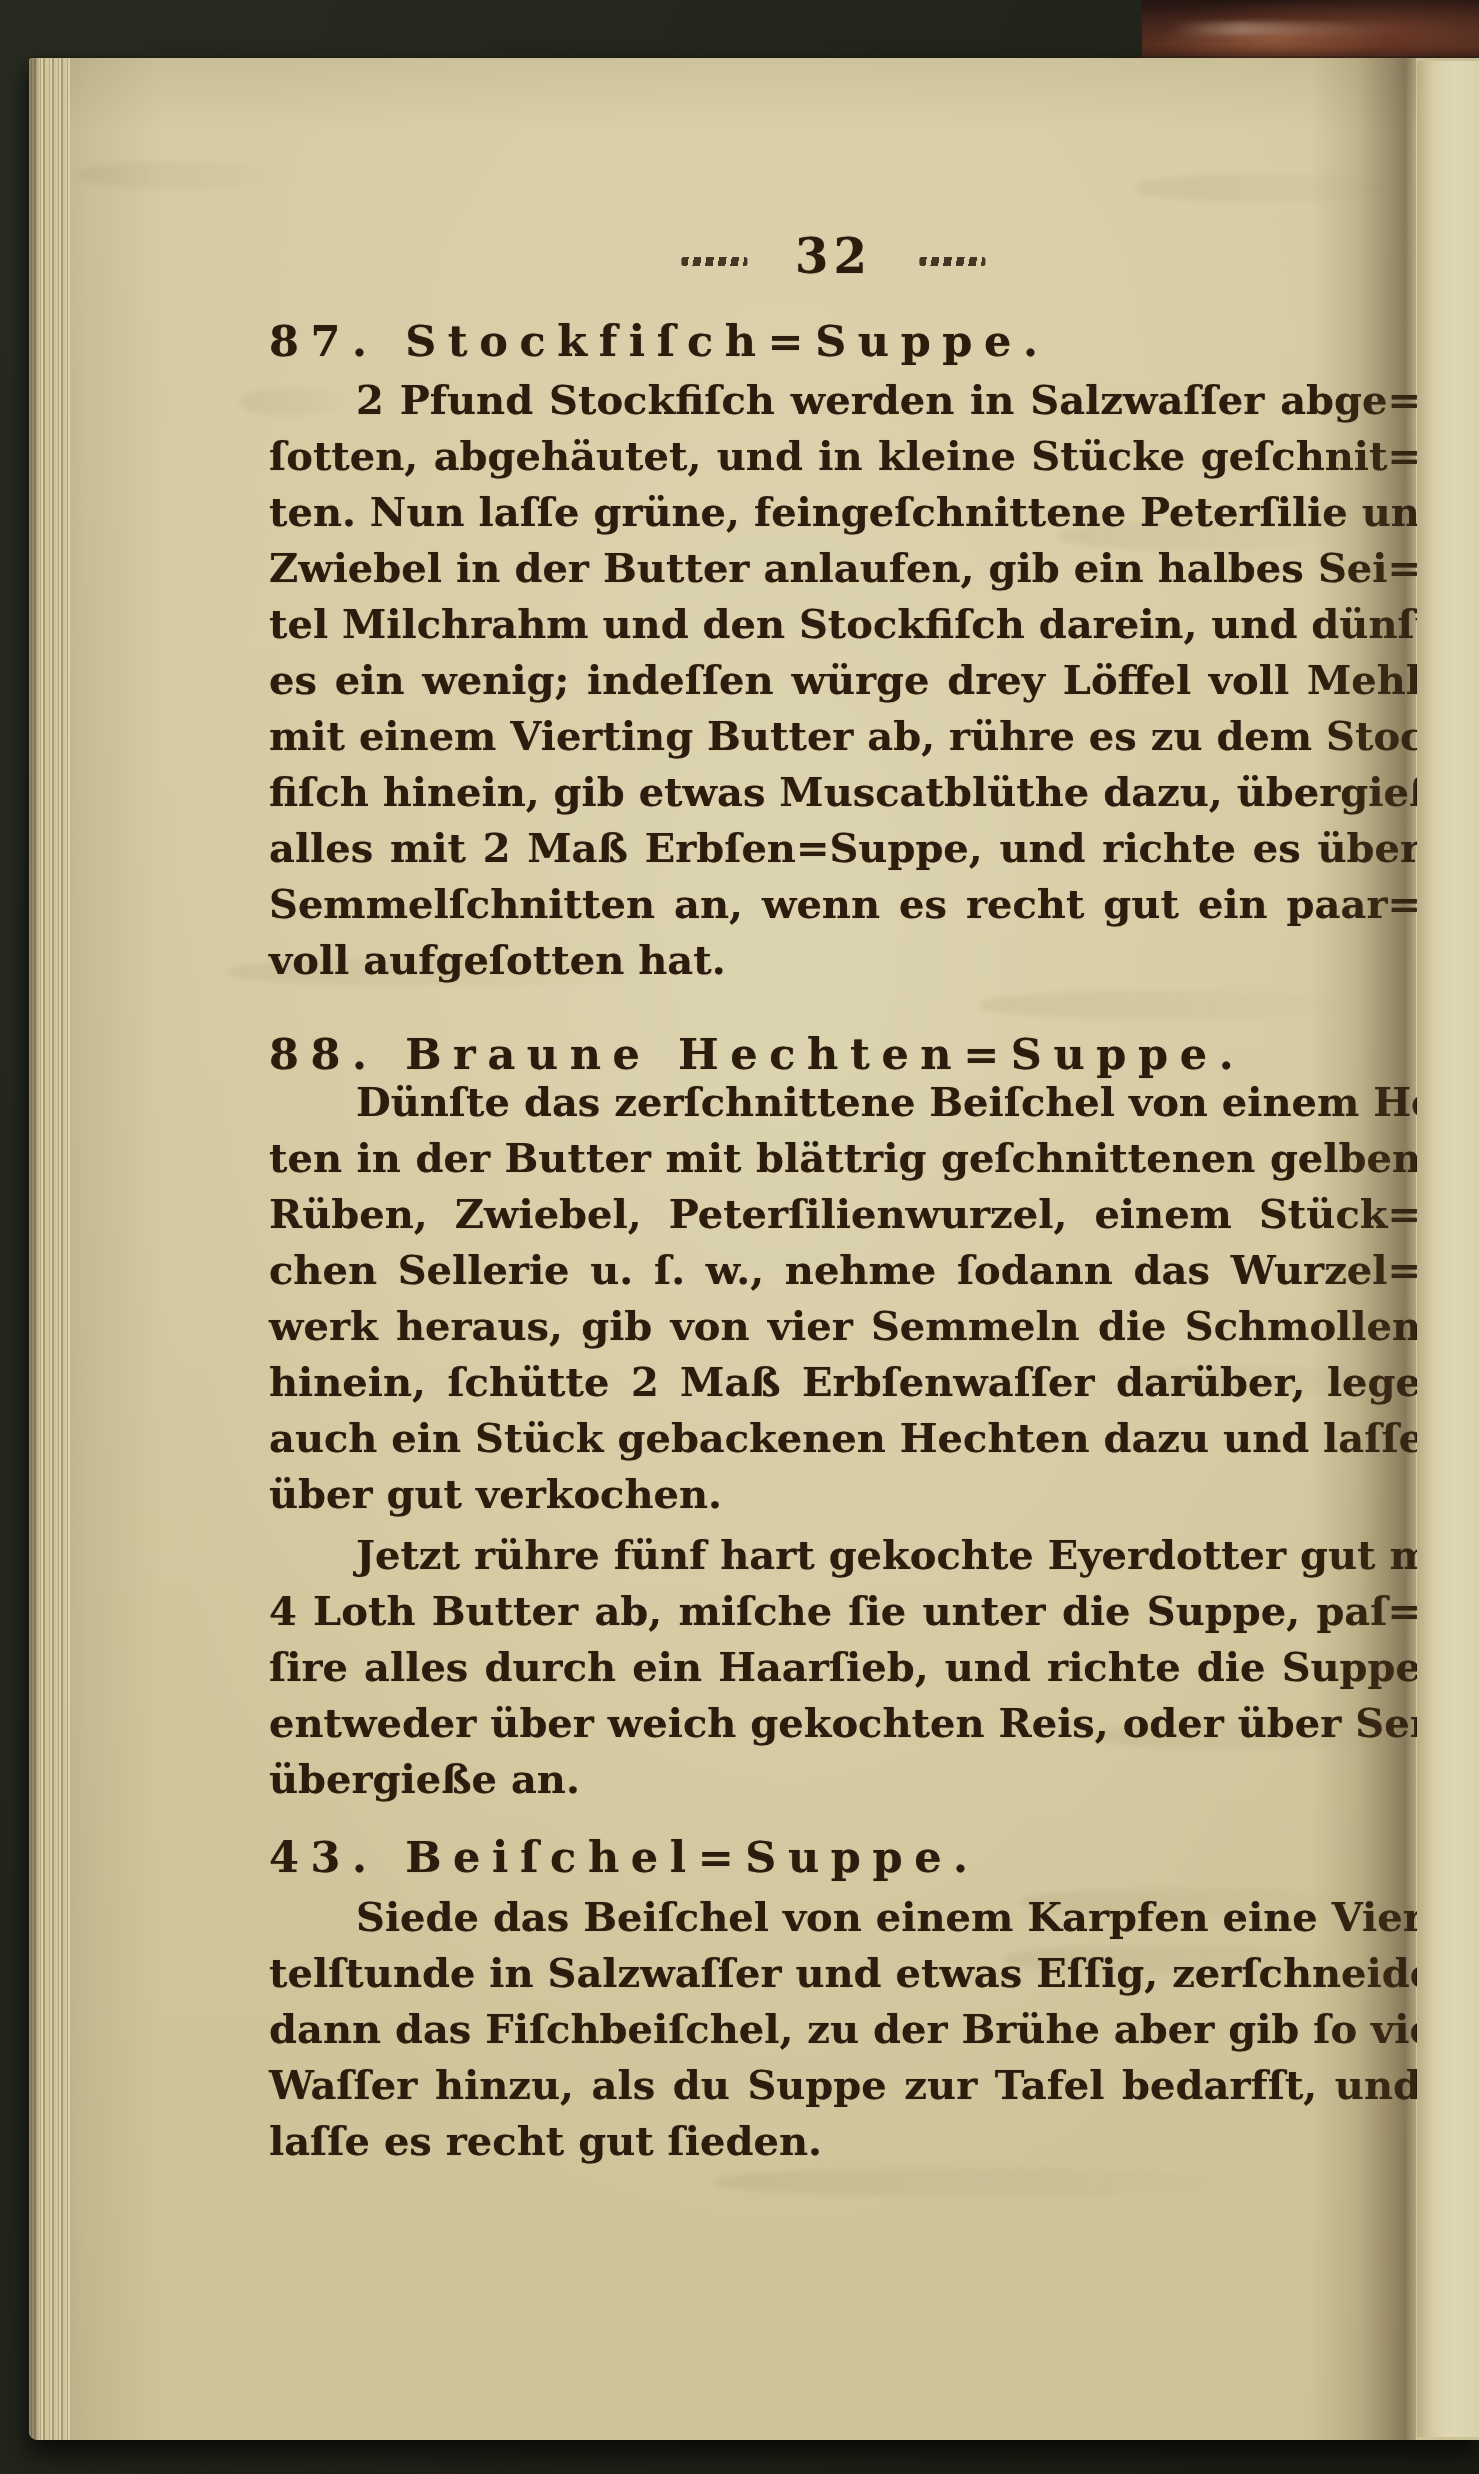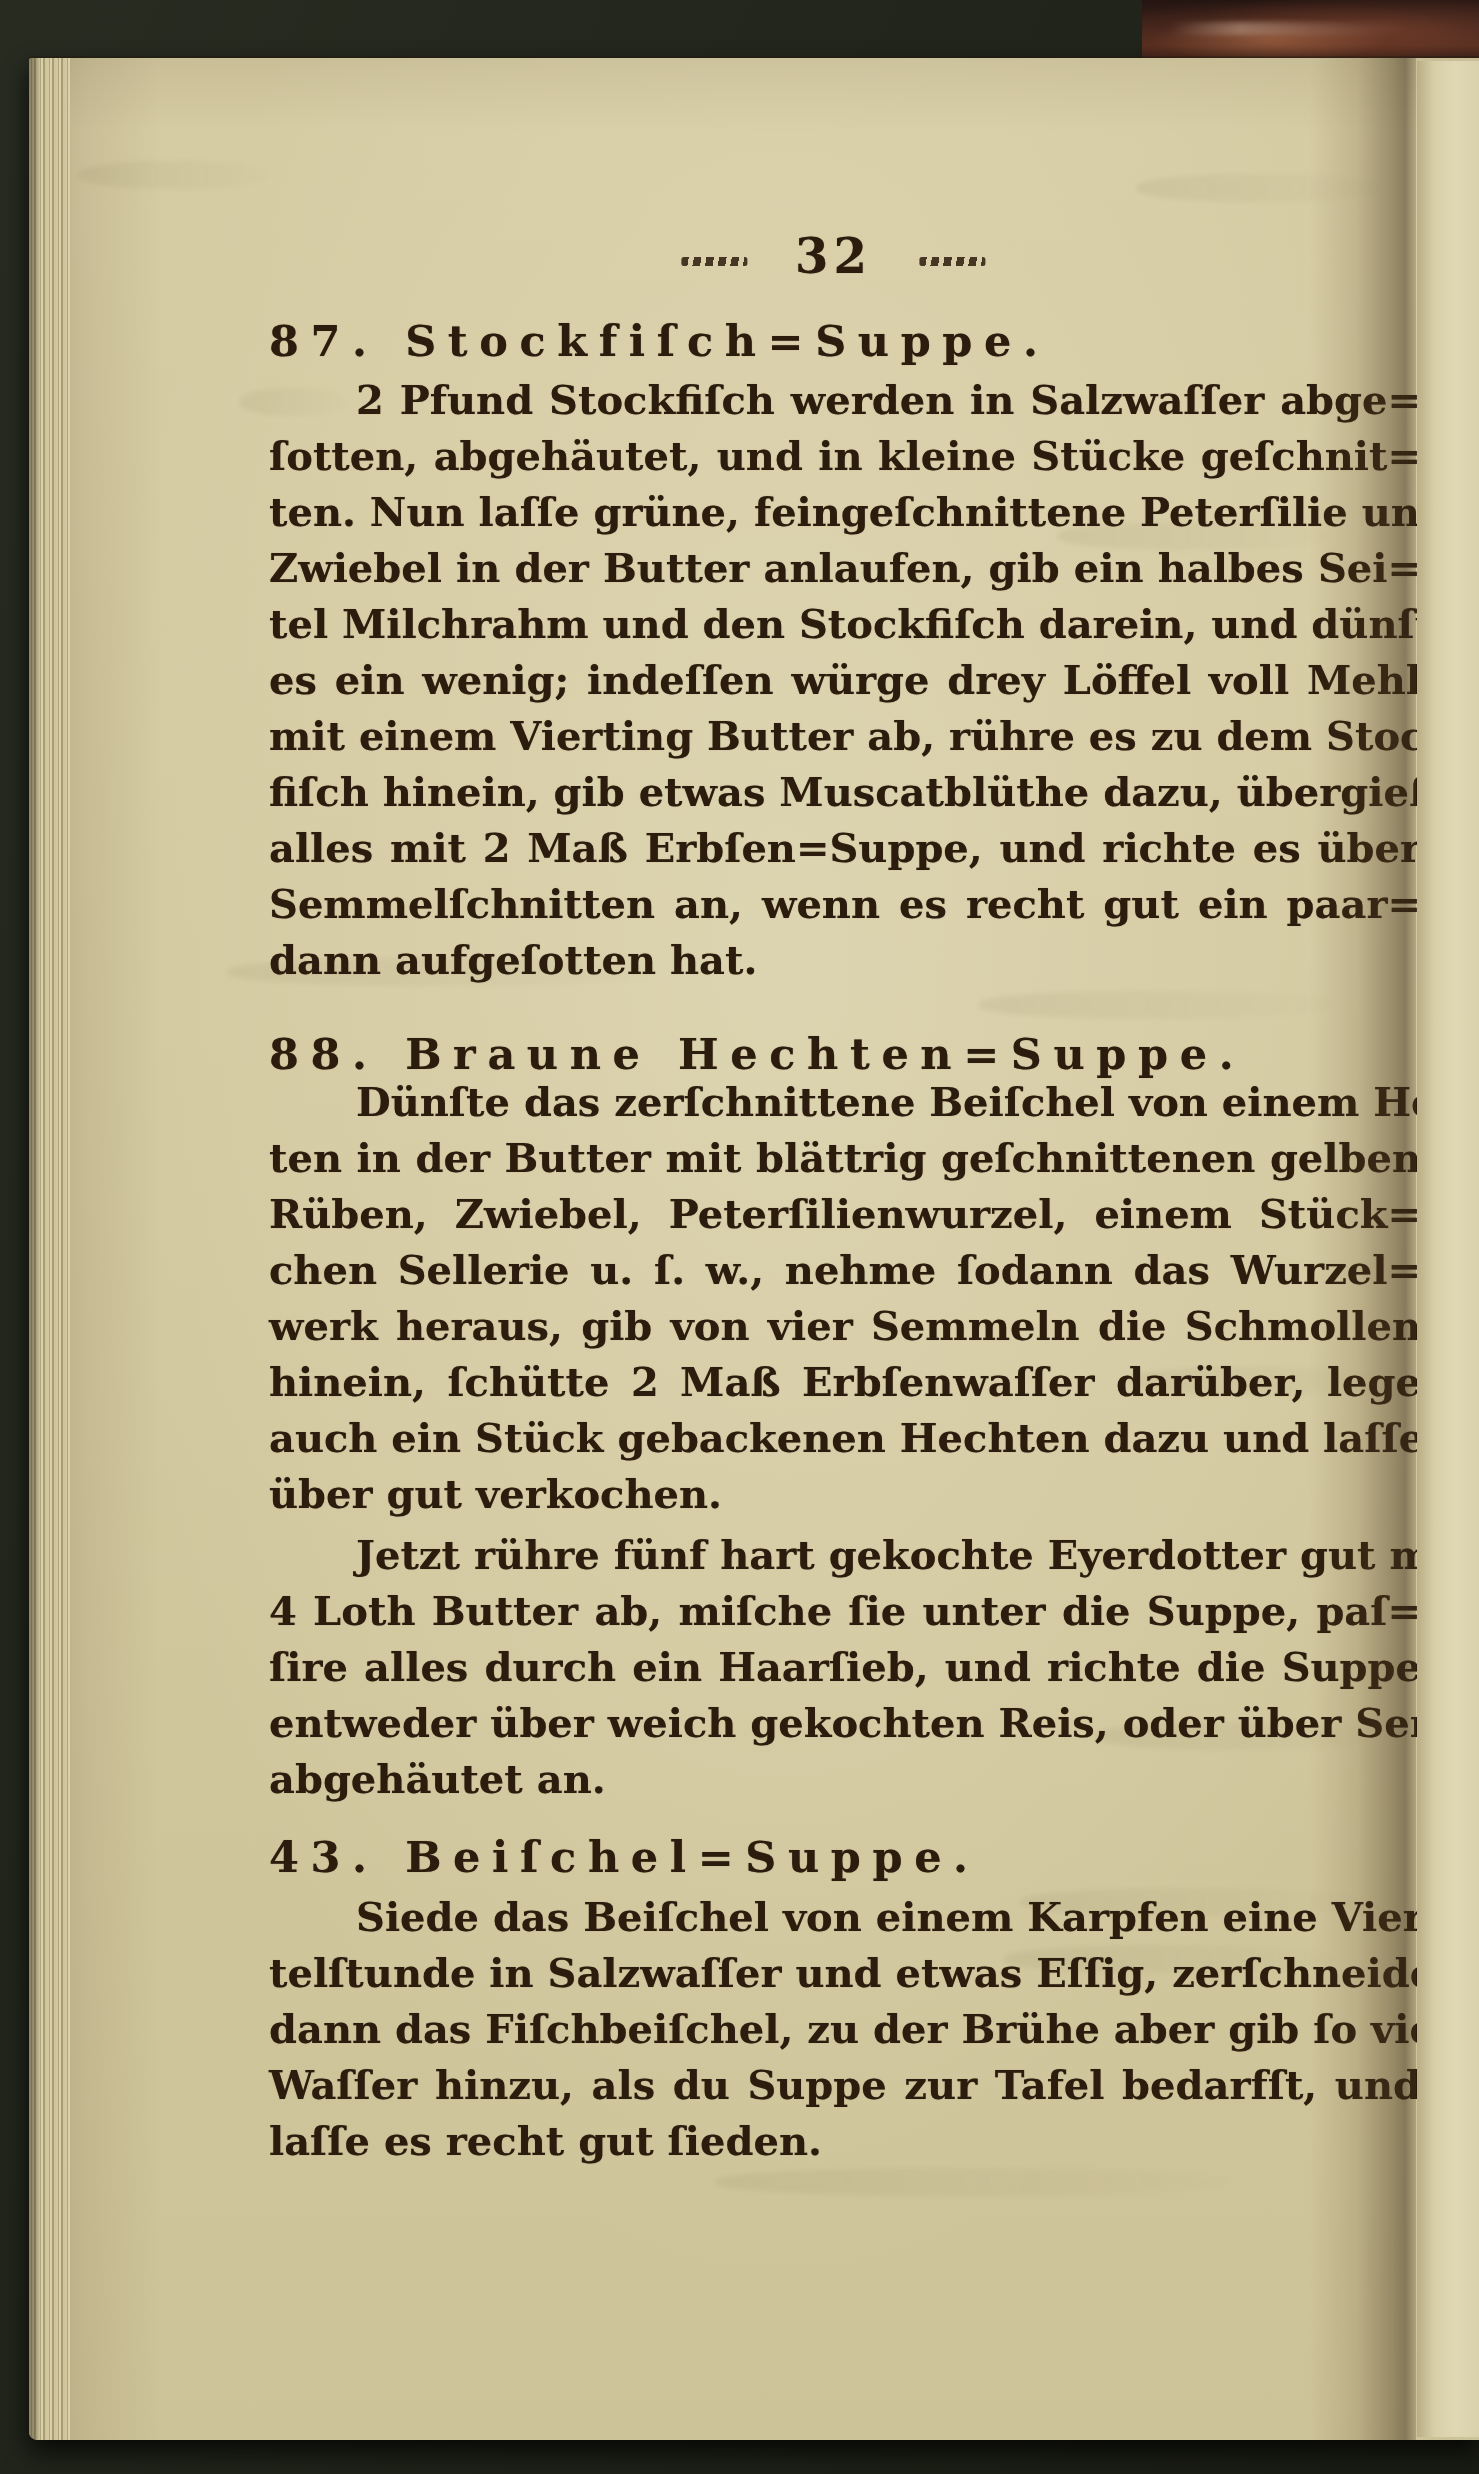--- a/index.html
+++ b/index.html
@@ -128,39 +128,39 @@
           <div class="line first">2 Pfund Stockfiſch werden in Salzwaſſer abge=</div>
           <div class="line">ſotten, abgehäutet, und in kleine Stücke geſchnit=</div>
           <div class="line">ten. Nun laſſe grüne, feingeſchnittene Peterſilie und</div>
           <div class="line">Zwiebel in der Butter anlaufen, gib ein halbes Sei=</div>
           <div class="line">tel Milchrahm und den Stockfiſch darein, und dünſte</div>
           <div class="line">es ein wenig; indeſſen würge drey Löffel voll Mehl</div>
           <div class="line">mit einem Vierting Butter ab, rühre es zu dem Stock=</div>
           <div class="line">fiſch hinein, gib etwas Muscatblüthe dazu, übergieße</div>
           <div class="line">alles mit 2 Maß Erbſen=Suppe, und richte es über</div>
           <div class="line">Semmelſchnitten an, wenn es recht gut ein paar=</div>
-          <div class="line last">dann aufgeſotten hat.</div>
+          <div class="line last">voll aufgeſotten hat.</div>
         </div>
         <div class="heading pos-h88">88. Braune Hechten=Suppe.</div>
         <div class="para pos-p88-0">
           <div class="line first">Dünſte das zerſchnittene Beiſchel von einem Hech=</div>
           <div class="line">ten in der Butter mit blättrig geſchnittenen gelben</div>
           <div class="line">Rüben, Zwiebel, Peterſilienwurzel, einem Stück=</div>
           <div class="line">chen Sellerie u. ſ. w., nehme ſodann das Wurzel=</div>
           <div class="line">werk heraus, gib von vier Semmeln die Schmollen</div>
           <div class="line">hinein, ſchütte 2 Maß Erbſenwaſſer darüber, lege</div>
           <div class="line">auch ein Stück gebackenen Hechten dazu und laſſe es</div>
           <div class="line last">über gut verkochen.</div>
         </div>
         <div class="para pos-p88-1">
           <div class="line first">Jetzt rühre fünf hart gekochte Eyerdotter gut mit</div>
           <div class="line">4 Loth Butter ab, miſche ſie unter die Suppe, paſ=</div>
           <div class="line">ſire alles durch ein Haarſieb, und richte die Suppe</div>
           <div class="line">entweder über weich gekochten Reis, oder über Sem=</div>
-          <div class="line last">abgehäutet an.</div>
+          <div class="line last">übergieße an.</div>
         </div>
         <div class="heading pos-h89">43. Beiſchel=Suppe.</div>
         <div class="para pos-p89-0">
           <div class="line first">Siede das Beiſchel von einem Karpfen eine Vier=</div>
           <div class="line">telſtunde in Salzwaſſer und etwas Eſſig, zerſchneide</div>
           <div class="line">dann das Fiſchbeiſchel, zu der Brühe aber gib ſo viel</div>
           <div class="line">Waſſer hinzu, als du Suppe zur Tafel bedarfſt, und</div>
           <div class="line last">laſſe es recht gut ſieden.</div>
         </div>
       </div>

